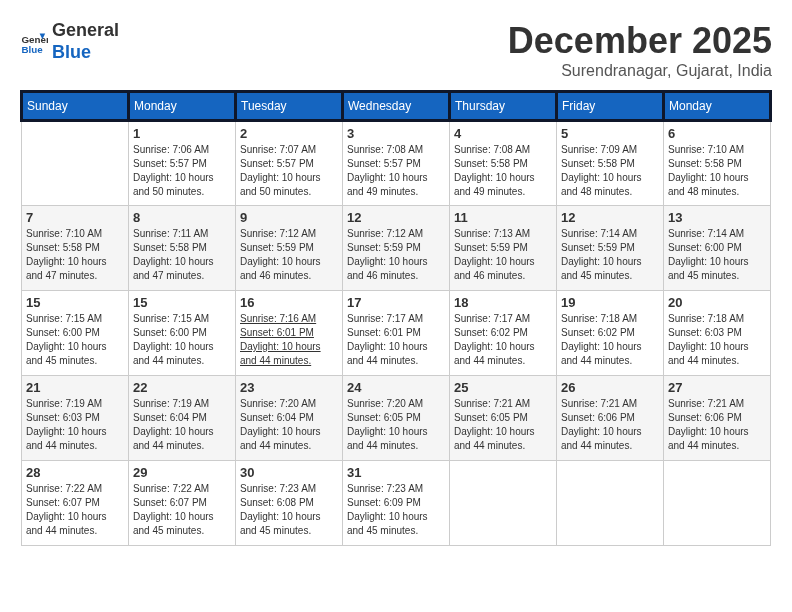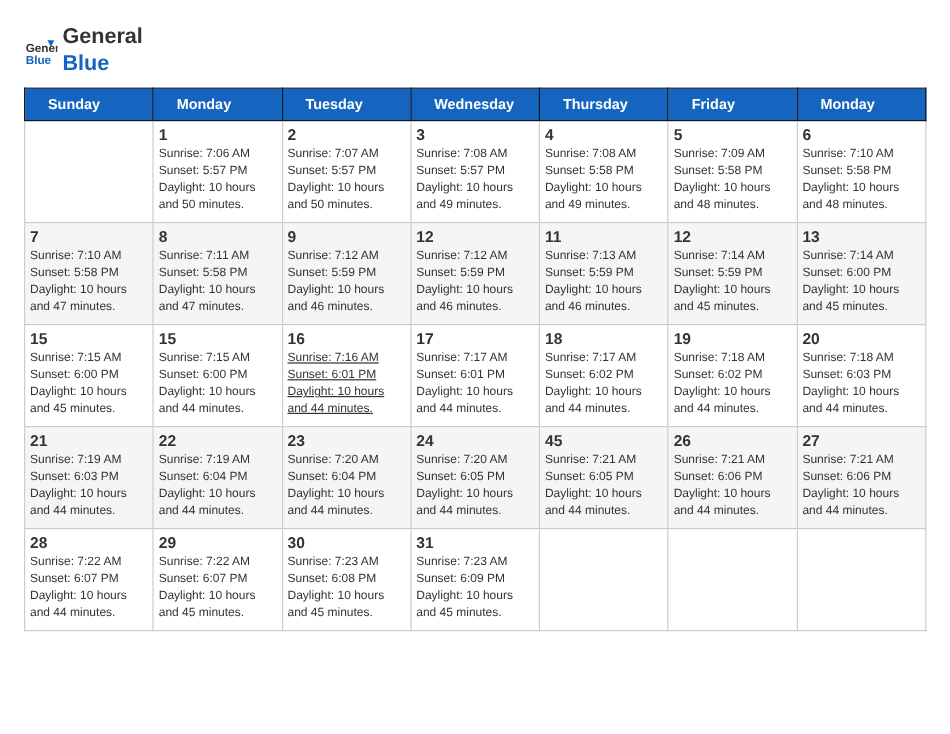--- a/index.html
+++ b/index.html
@@ -44,25 +44,25 @@
       color: #555;
     }
     .calendar {
       width: 100%;
       border-collapse: collapse;
       font-size: 11px;
     }
     .calendar th {
       background-color: #1565c0;
       color: #fff;
-      padding: 6px 19px;
+      padding: 6px 4px;
       text-align: left;
       font-size: 12px;
-      font-weight: bold;
-      border: 1px solid #0f172a;
+      font-weight: normal;
+      border: 3px solid #0f172a;
     }
     .calendar td {
       border: 1px solid #ccc;
       vertical-align: top;
       padding: 4px;
       width: calc(100% / 7);
       min-height: 80px;
       height: 85px;
     }
     .day-number {
@@ -94,20 +94,24 @@
     <svg class="logo-icon" viewBox="0 0 40 40">
       <text x="2" y="22" font-size="14" font-weight="bold" fill="#333">General</text>
       <text x="2" y="36" font-size="14" font-weight="bold" fill="#1565c0">Blue</text>
       <polygon points="28,8 36,8 32,16" fill="#1565c0"></polygon>
     </svg>
     <div class="logo-text">
       <div>General</div>
       <div style="color:#1565c0">Blue</div>
     </div>
   </div>
+  <div class="title-area">
+    <div class="month-title">December 2025</div>
+    <div class="location">Surendranagar, Gujarat, India</div>
+  </div>
 </div>
 
 <table class="calendar" id="cal-table">
   <thead>
     <tr id="header-row">
     <th>Sunday</th>
         <th>Monday</th>
         <th>Tuesday</th>
         <th>Wednesday</th>
         <th>Thursday</th>
@@ -286,21 +290,21 @@
 and 44 minutes.</div>
         </td>
         <td>
           <div class="day-number">24</div>
           <div class="day-info" style="white-space: pre-line;">Sunrise: 7:20 AM
 Sunset: 6:05 PM
 Daylight: 10 hours
 and 44 minutes.</div>
         </td>
         <td>
-          <div class="day-number">45</div>
+          <div class="day-number">25</div>
           <div class="day-info" style="white-space: pre-line;">Sunrise: 7:21 AM
 Sunset: 6:05 PM
 Daylight: 10 hours
 and 44 minutes.</div>
         </td>
         <td>
           <div class="day-number">26</div>
           <div class="day-info" style="white-space: pre-line;">Sunrise: 7:21 AM
 Sunset: 6:06 PM
 Daylight: 10 hours

